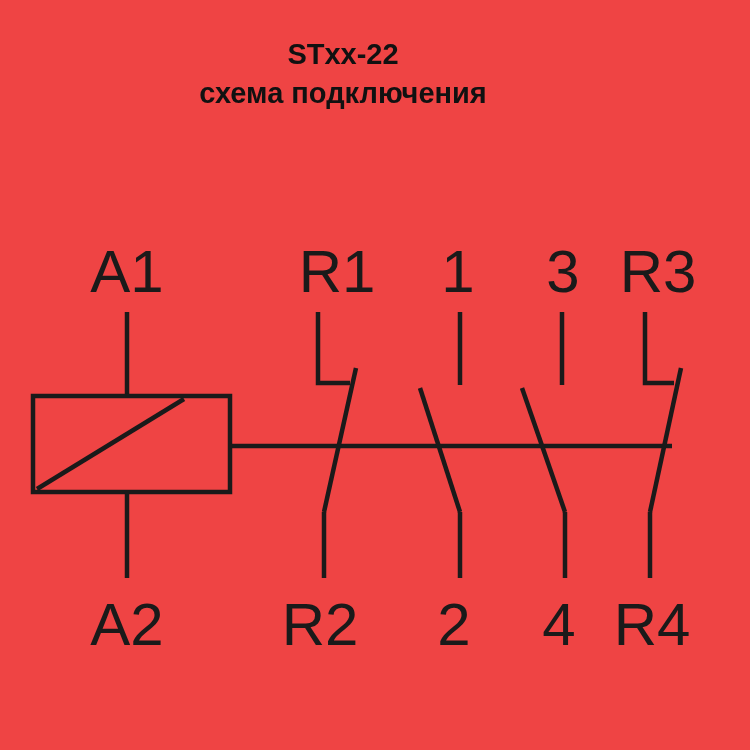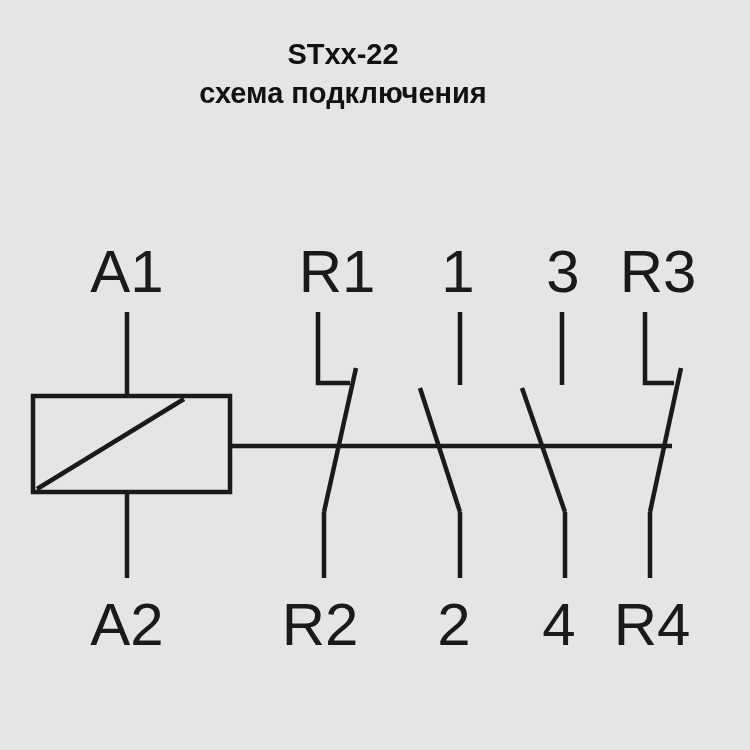--- a/index.html
+++ b/index.html
@@ -4,21 +4,21 @@
 <style>
   html, body {
     margin: 0;
     padding: 0;
     background: #ffffff;
   }
   .page {
     position: relative;
     width: 750px;
     height: 750px;
-    background: #e5e5e5;
+    background: #ef4444;
     overflow: hidden;
   }
   svg { display: block; }
   .title-text {
     font-family: "Liberation Sans", sans-serif;
     font-weight: bold;
     font-size: 29px;
     fill: #111111;
   }
   .terminal-text {

